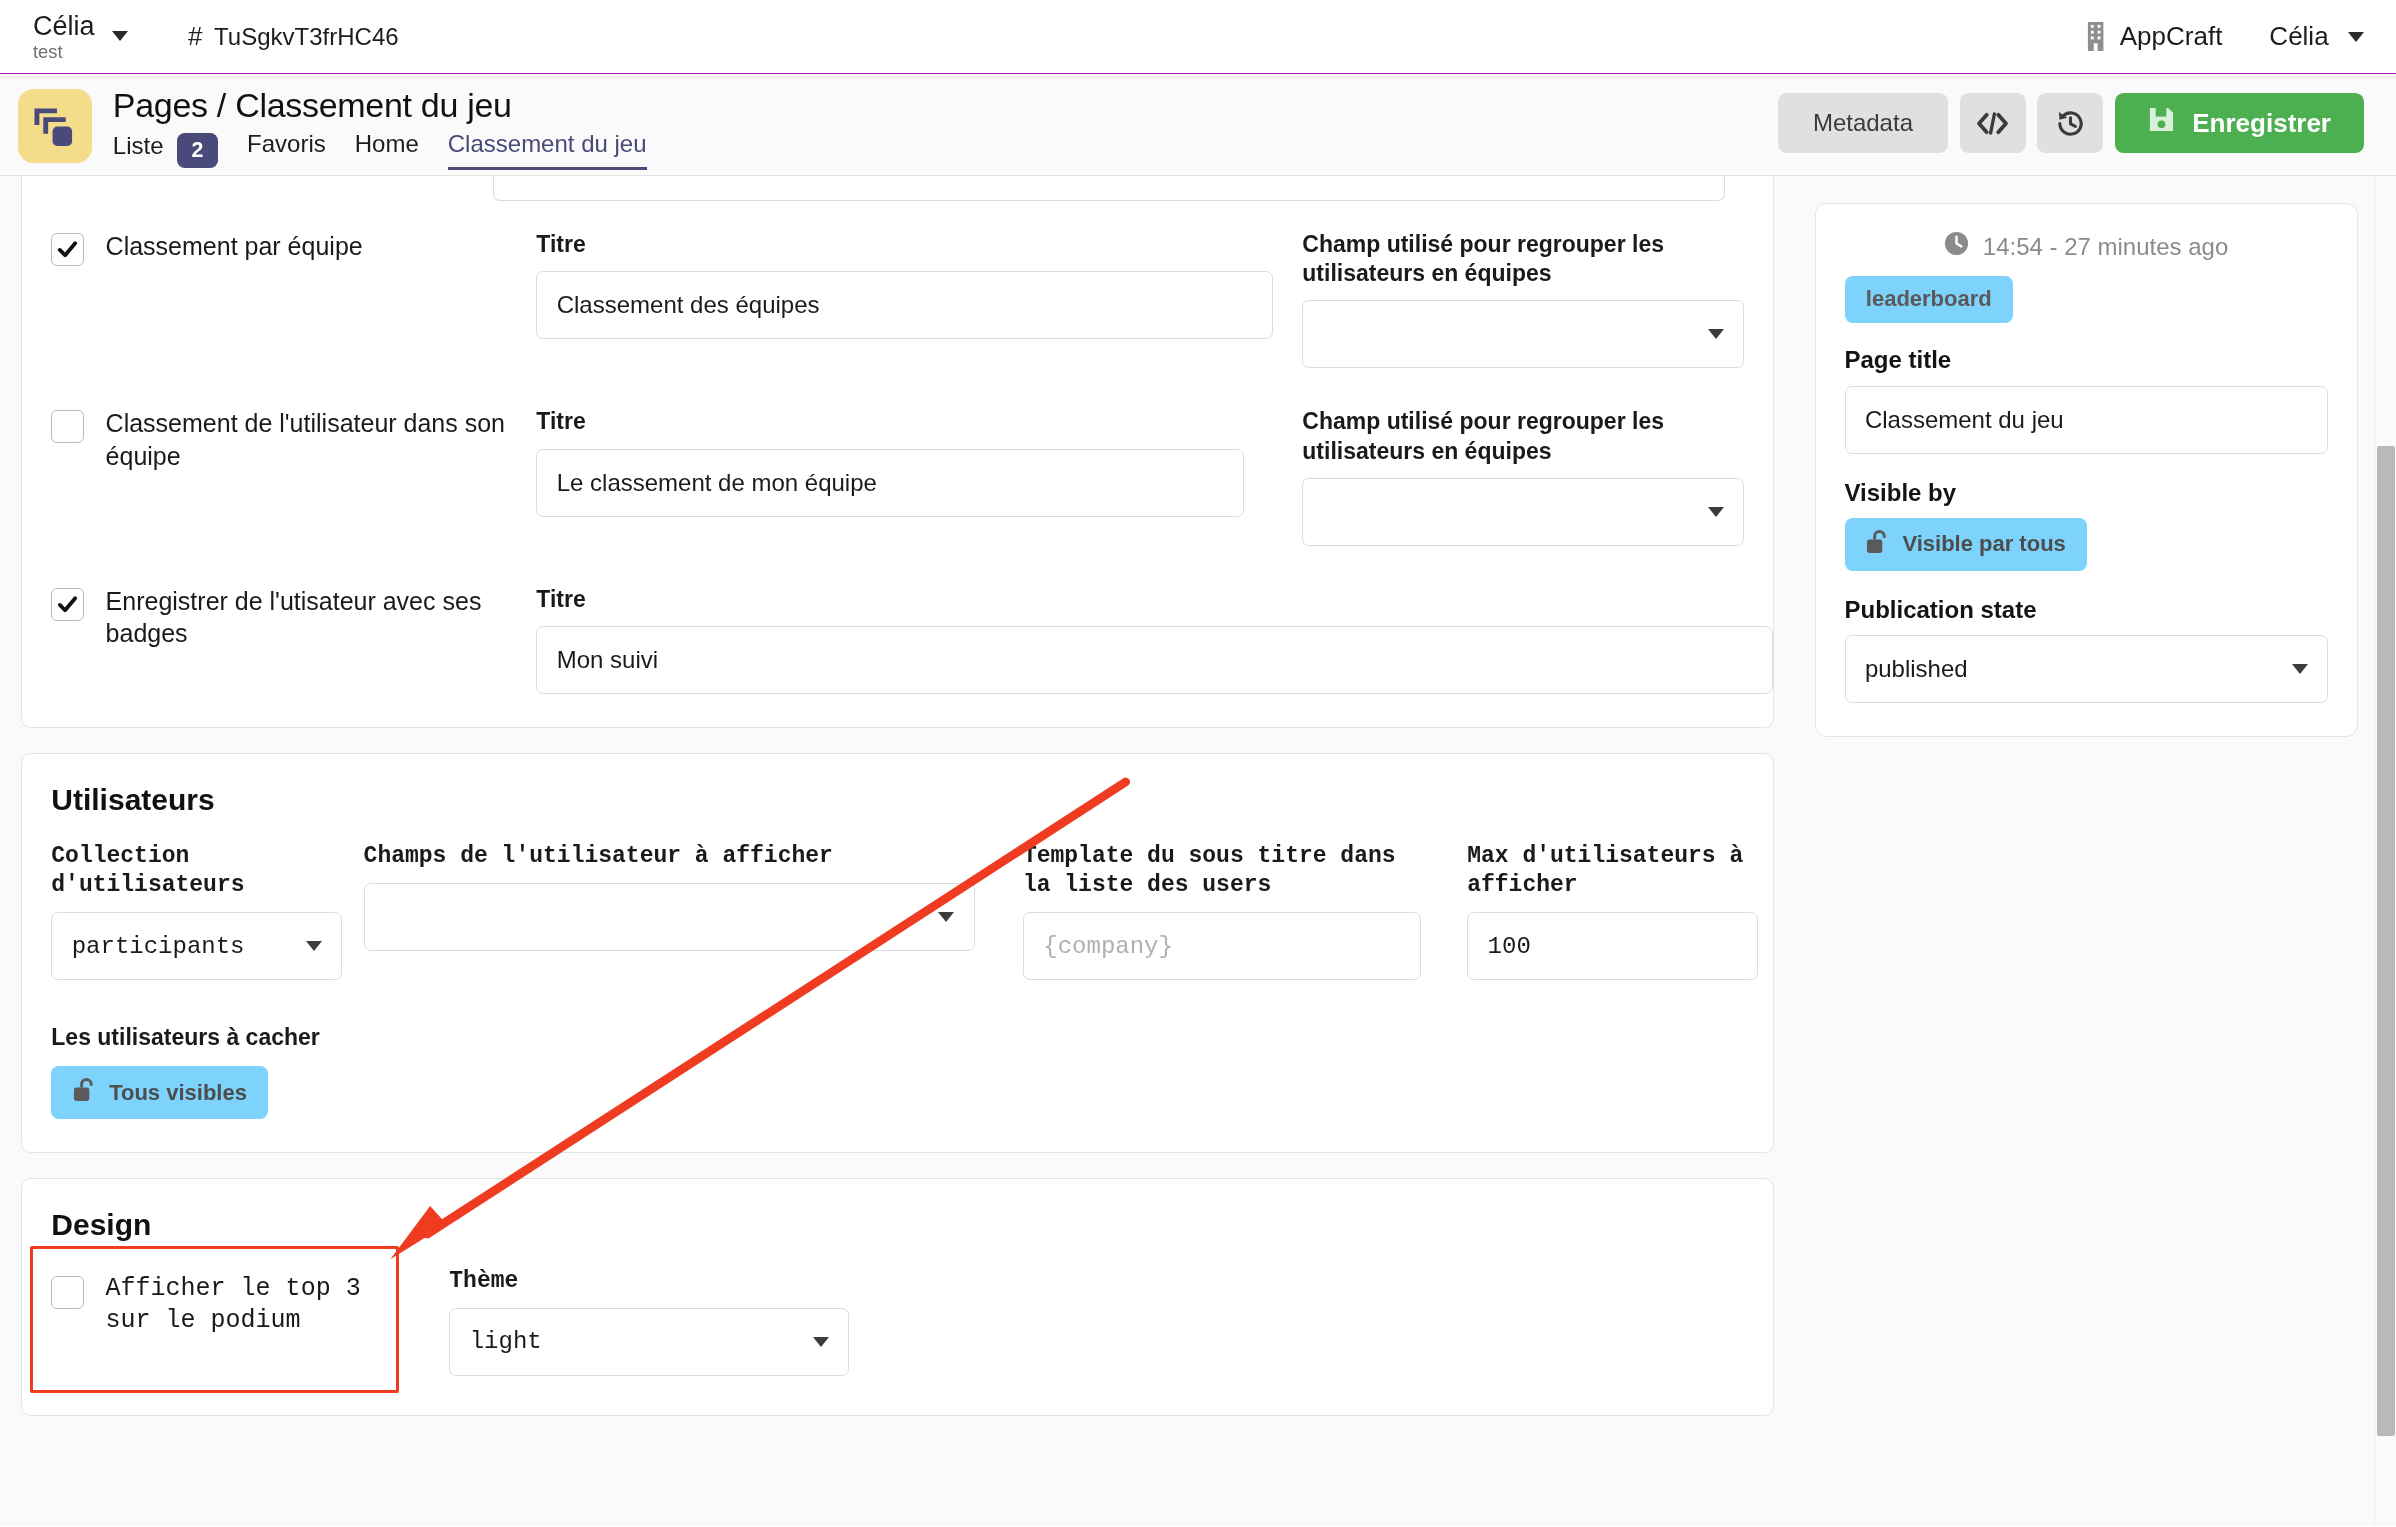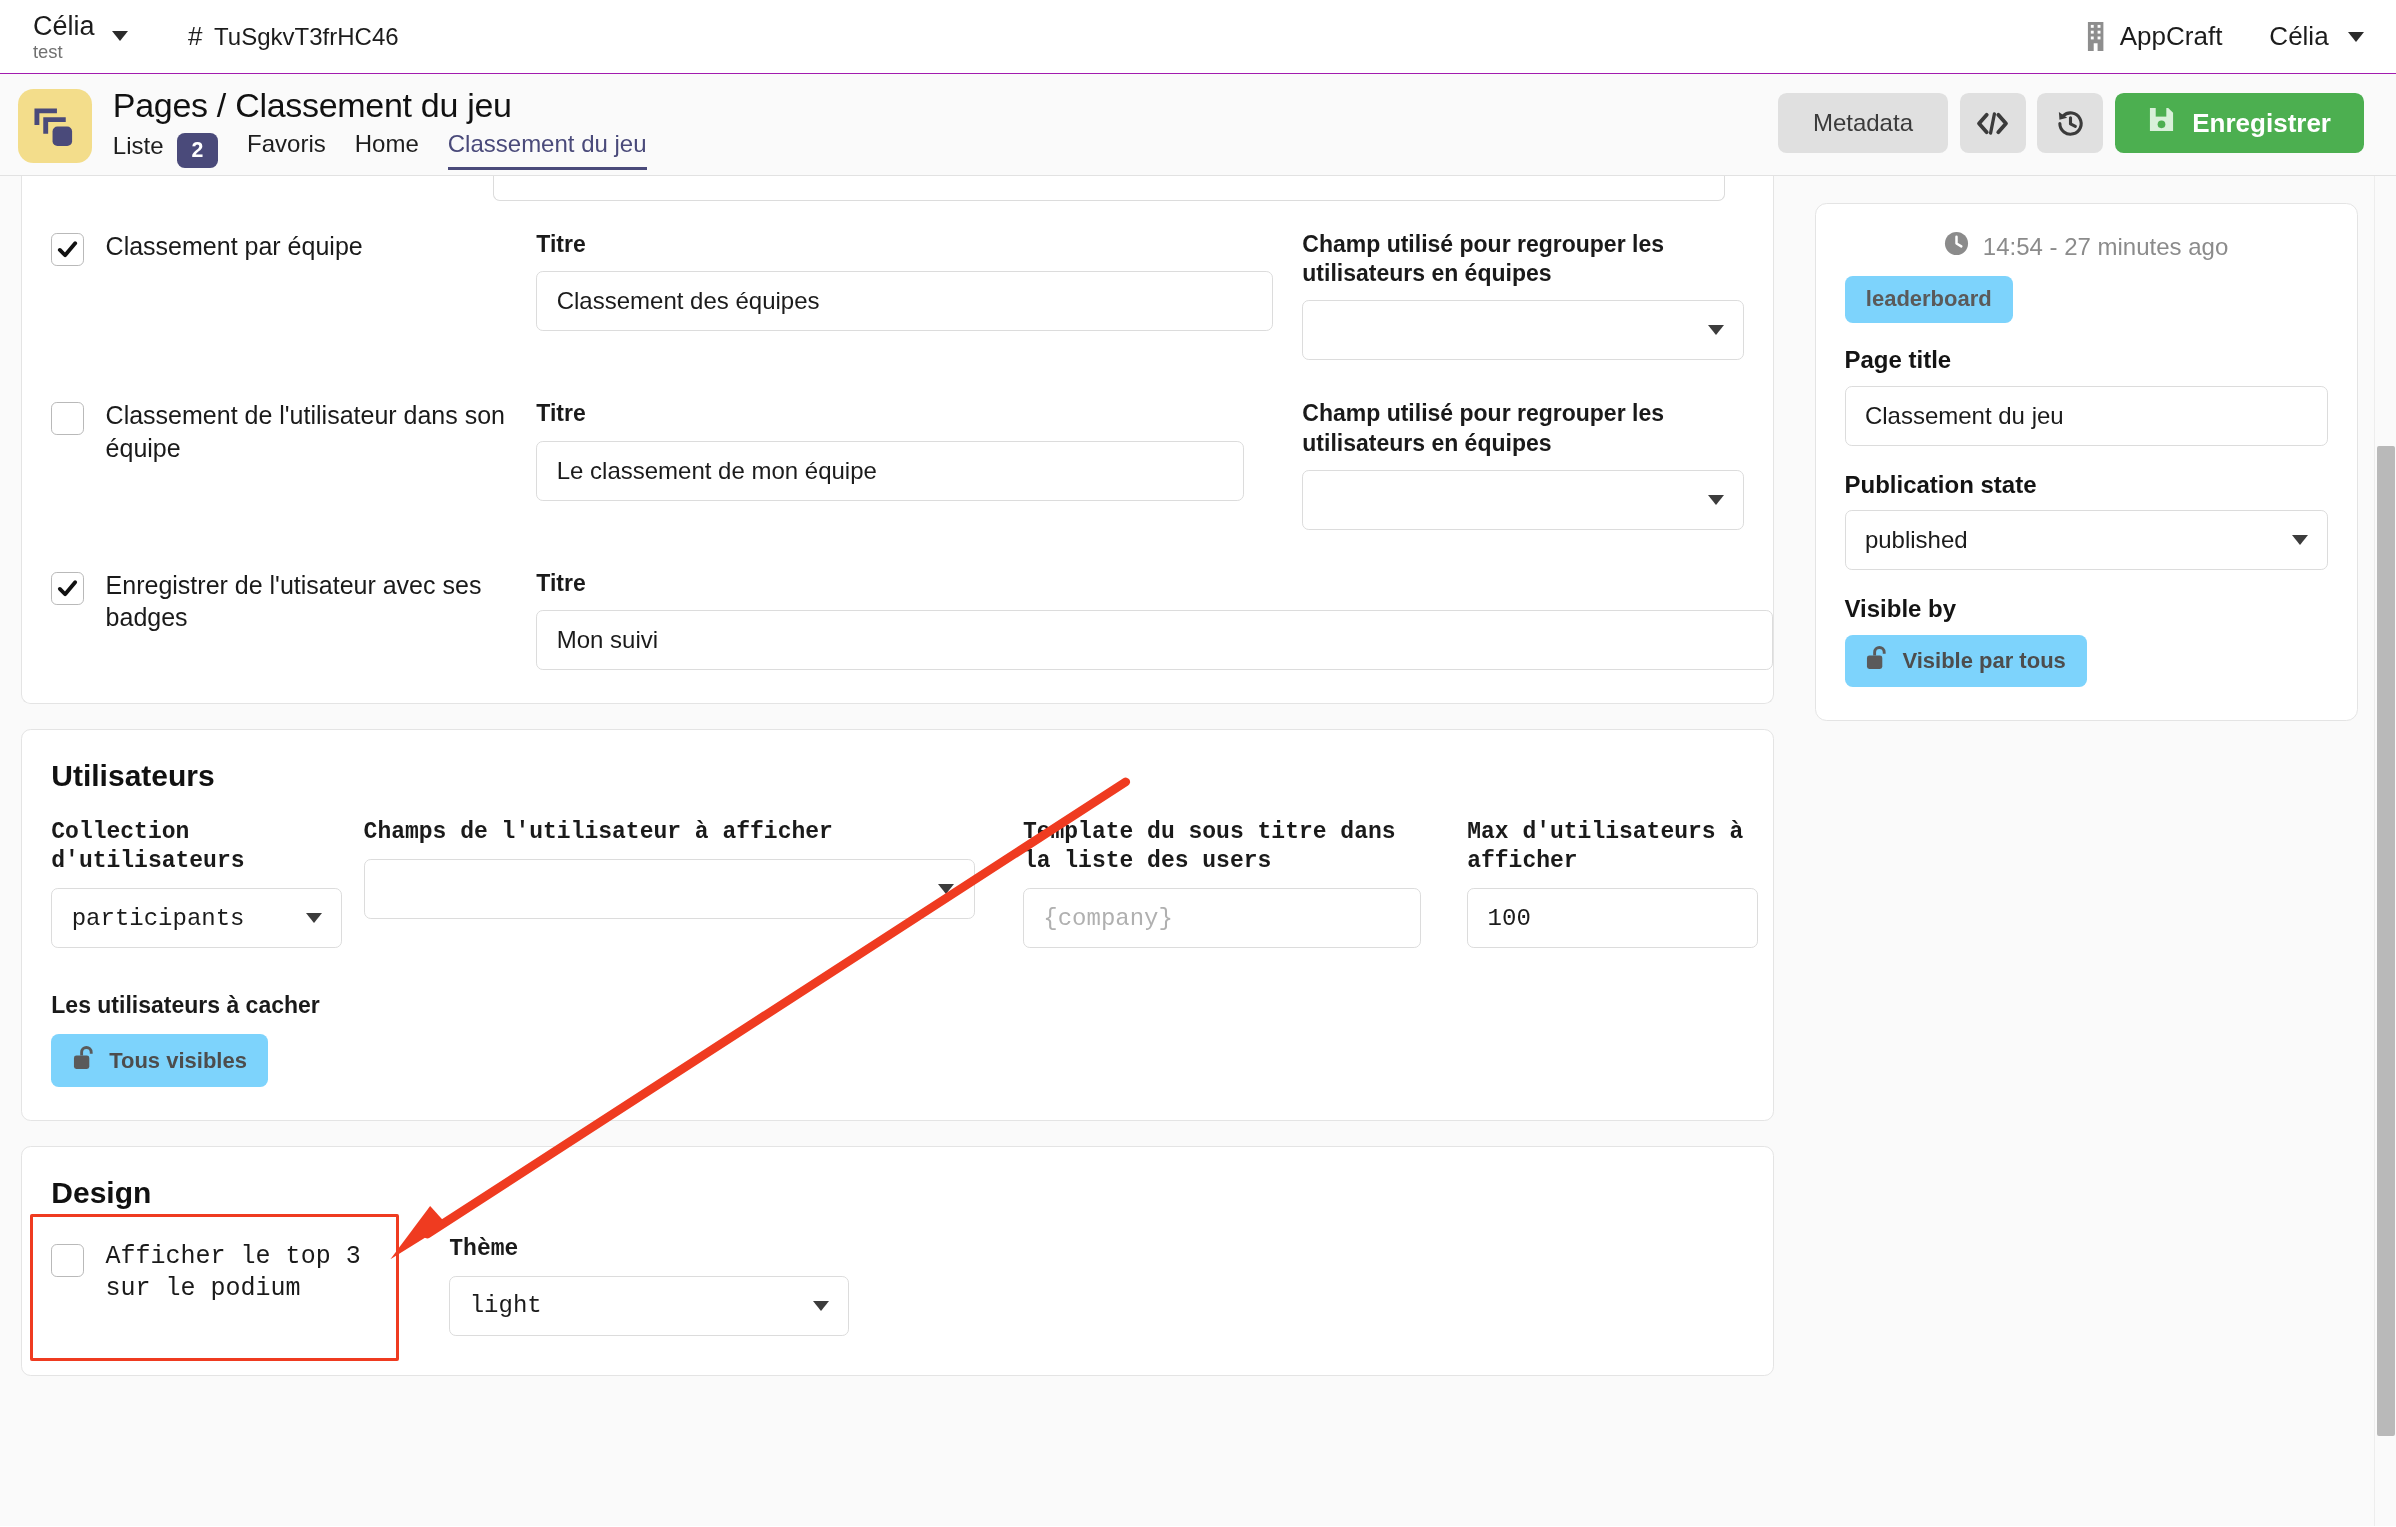--- a/index.html
+++ b/index.html
@@ -125,21 +125,21 @@
   }
 
   .section-title { font-size: 30px; font-weight: 700; color: #111; margin-bottom: 25px; }
 
   .row { display: flex; align-items: flex-start; font-family: Liberation Mono, monospace; }
   .lbl { font-size: 23px; font-weight: 700; color: #1a1a1a; line-height: 1.28; }
   .lbl-norm { font-size: 25px; font-weight: 400; color: #1a1a1a; line-height: 1.3; }
 
   .field {
     border: 1px solid #dcdcdc; border-radius: 6.8px;
-    background: #fff; height: 60px;
+    background: #fff; height: 68px;
     display: flex; align-items: center;
     padding: 0 19.4px;
     font-size: 24px; color: #1b1b1b;
     position: relative;
   }
   .field.placeholder { color: #b0b0b0; }
   .field.select { padding-right: 50px; }
   .sel-caret {
     position: absolute; right: 19.4px; top: 50%; transform: translateY(-50%);
     width: 0; height: 0;
@@ -427,39 +427,39 @@
       <div style="margin-top:13.6px;">
         <span class="pill" style="color:#5a5a5a;">leaderboard</span>
       </div>
 
       <div style="margin-top:23px;">
         <div class="rp-label">Page title</div>
         <div class="field">Classement du jeu</div>
       </div>
 
       <div style="margin-top:25px;">
-        <div class="rp-label">Publication state</div>
-        <div class="field select">
-          <span>published</span>
-          <span class="sel-caret"></span>
-        </div>
-      </div>
-
-      <div style="margin-top:25px;">
         <div class="rp-label">Visible by</div>
         <span class="pill">
           <span>
             <svg width="23" height="25" viewBox="0 0 24 26" aria-hidden="true">
               <rect x="1" y="11" width="16" height="14" rx="2.5" fill="#5a5a5a"></rect>
               <path d="M9 11 V7.5 a5 5 0 0 1 10 0 V9" fill="none" stroke="#5a5a5a" stroke-width="3"></path>
             </svg>
           </span>
           <span>Visible par tous</span>
         </span>
       </div>
+
+      <div style="margin-top:25px;">
+        <div class="rp-label">Publication state</div>
+        <div class="field select">
+          <span>published</span>
+          <span class="sel-caret"></span>
+        </div>
+      </div>
     </div>
   </div>
 
   <div class="vscroll-outer">
     <div class="vscroll-thumb" style="top:270px; height:990px;"></div>
   </div>
 </div>
 
 <svg class="anno" width="2397" height="1527" viewBox="0 0 2470 1574" style="position:absolute; left:0; top:0;">
   <line x1="1160" y1="806" x2="440" y2="1272" stroke="#ef3b20" stroke-width="9" stroke-linecap="round"></line>

